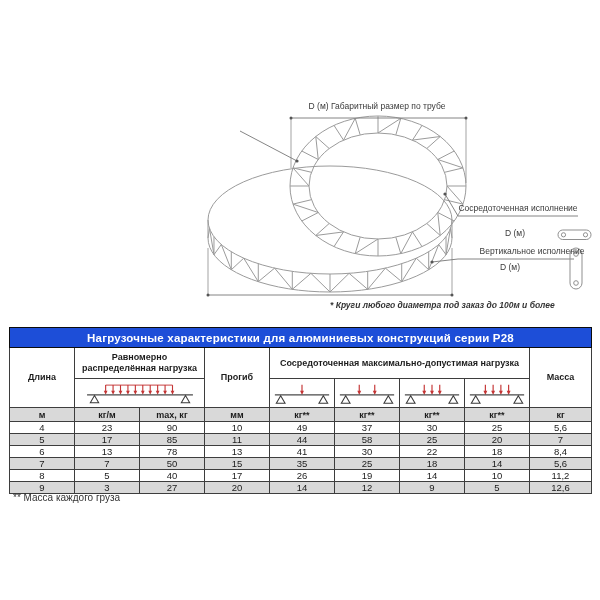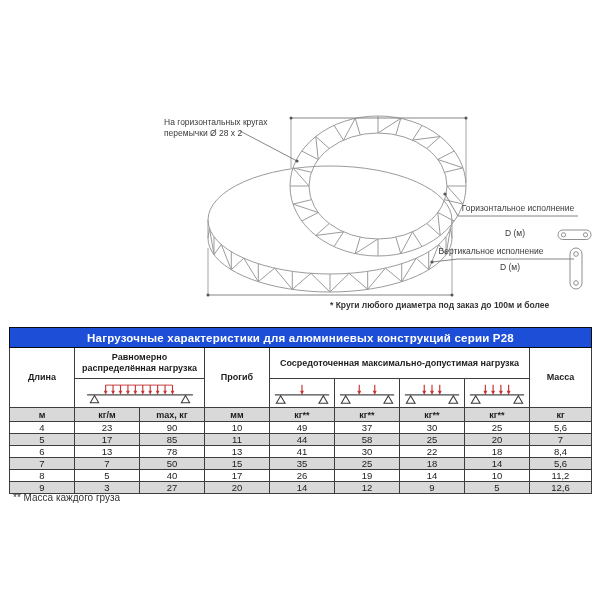--- a/index.html
+++ b/index.html
@@ -4,21 +4,21 @@
 <style>
   html,body { margin:0; padding:0; background:#ffffff; }
   .page {
     position:relative; width:600px; height:600px; background:#fff; overflow:hidden;
     font-family:"Liberation Sans", sans-serif; color:#222;
   }
   
   .dlabel { position:absolute; font-size:8.5px; color:#3a3a3a; line-height:1.25; white-space:nowrap; }
   .dlabel.center { text-align:center; }
   .dlabel.right  { text-align:left; }
-  .dlabel.italic { font-weight:bold; color:#333; }
+  .dlabel.italic { font-style:italic; font-weight:bold; color:#333; }
   
   .table-wrap { position:absolute; left:9px; top:327px; width:584px; }
   table { border-collapse:collapse; table-layout:fixed; width:582px; }
   th, td { border:1px solid #3d3d3d; text-align:center; vertical-align:middle; padding:0; color:#1c1c1c; }
   .title-band th {
     background:#1d4ed8; color:#fff; font-size:11.5px; font-weight:bold;
     height:19px; border:1px solid #0c0c0c; letter-spacing:.2px;
   }
   .head th { font-size:9px; font-weight:bold; height:30px; background:#fff; line-height:1.2; padding:0 2px; }
   .diagrams td { height:28px; background:#fff; vertical-align:bottom; }
@@ -136,27 +136,24 @@
     <g stroke="#8f8f8f" stroke-width="1" fill="none">
       <rect x="558" y="230" width="33" height="9.5" rx="4.7"></rect>
       <circle cx="563.5" cy="234.8" r="2.1"></circle>
         <circle cx="585.5" cy="234.8" r="2.1"></circle>
       <rect x="570" y="248" width="12" height="41" rx="6"></rect>
       <circle cx="576" cy="254" r="2.3"></circle>
         <circle cx="576" cy="283" r="2.3"></circle>
     </g>
   </svg>
 
-  <div style="position:absolute; left:164px; top:117px; width:125px">
-    <div class="dlabel" style="position:static">На горизонтальных кругах</div>
-    <div class="dlabel" style="position:static">перемычки Ø 28 x 2</div>
-  </div>
-  <div class="dlabel center" style="left:458px; top:203px; width:120px">Горизонтальное исполнение</div>
+  <div class="dlabel center" style="left:257px; top:101px; width:240px">D (м)  Габаритный размер по трубе</div>
+  <div class="dlabel center" style="left:458px; top:203px; width:120px">Сосредоточенная исполнение</div>
   <div class="dlabel right" style="left:505px; top:228px; width:46px">D (м)</div>
-  <div class="dlabel center" style="left:432px; top:246px; width:118px">Вертикальное исполнение</div>
+  <div class="dlabel center" style="left:473px; top:246px; width:118px">Вертикальное исполнение</div>
   <div class="dlabel right" style="left:500px; top:262px; width:46px">D (м)</div>
   <div class="dlabel italic right" style="left:330px; top:300px; width:264px">* Круги любого диаметра под заказ до 100м и более</div>
 
   <div class="table-wrap">
     <table>
       <colgroup>
         <col style="width:65px">
           <col style="width:65px">
           <col style="width:65px">
         <col style="width:65px">

